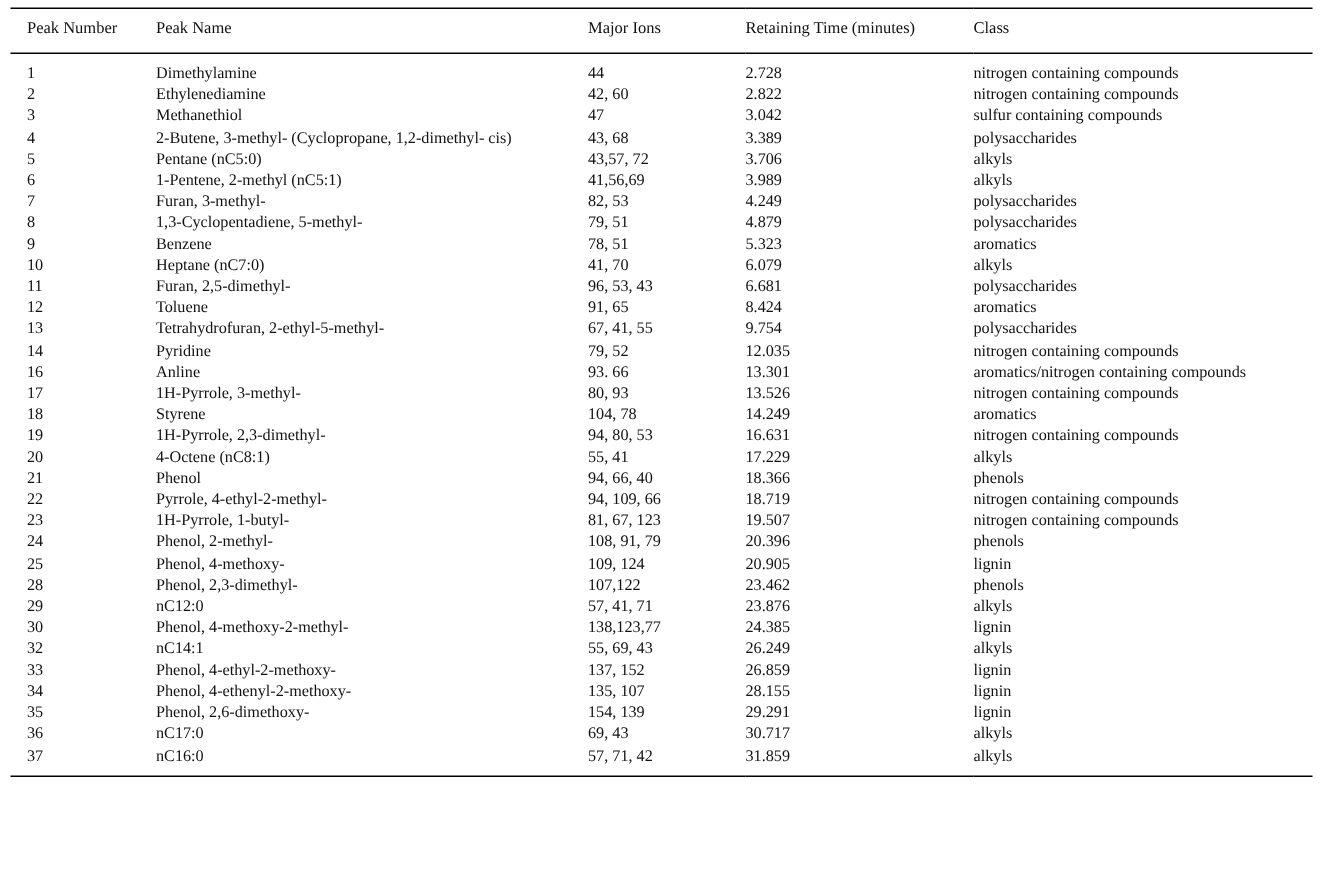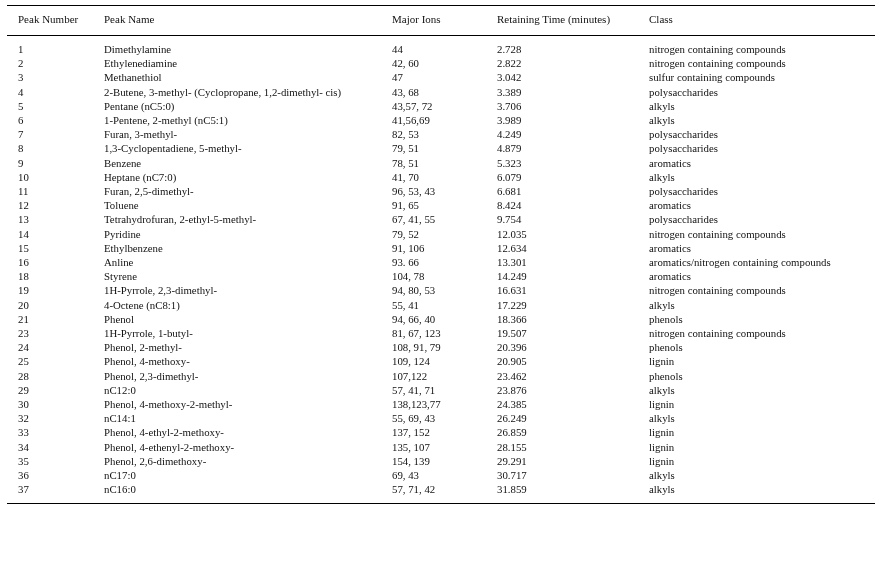--- a/index.html
+++ b/index.html
@@ -166,34 +166,34 @@
     <td>polysaccharides</td>
   </tr>
         <tr>
     <td>14</td>
     <td>Pyridine</td>
     <td>79, 52</td>
     <td>12.035</td>
     <td>nitrogen containing compounds</td>
   </tr>
         <tr>
-    <td>15</td>
-    <td>Ethylbenzene</td>
-    <td>91, 106</td>
-    <td>12.634</td>
-    <td>aromatics</td>
-  </tr>
-        <tr>
     <td>16</td>
     <td>Anline</td>
     <td>93. 66</td>
     <td>13.301</td>
     <td>aromatics/nitrogen containing compounds</td>
   </tr>
         <tr>
+    <td>17</td>
+    <td>1H-Pyrrole, 3-methyl-</td>
+    <td>80, 93</td>
+    <td>13.526</td>
+    <td>nitrogen containing compounds</td>
+  </tr>
+        <tr>
     <td>18</td>
     <td>Styrene</td>
     <td>104, 78</td>
     <td>14.249</td>
     <td>aromatics</td>
   </tr>
         <tr>
     <td>19</td>
     <td>1H-Pyrrole, 2,3-dimethyl-</td>
     <td>94, 80, 53</td>
@@ -208,20 +208,27 @@
     <td>alkyls</td>
   </tr>
         <tr>
     <td>21</td>
     <td>Phenol</td>
     <td>94, 66, 40</td>
     <td>18.366</td>
     <td>phenols</td>
   </tr>
         <tr>
+    <td>22</td>
+    <td>Pyrrole, 4-ethyl-2-methyl-</td>
+    <td>94, 109, 66</td>
+    <td>18.719</td>
+    <td>nitrogen containing compounds</td>
+  </tr>
+        <tr>
     <td>23</td>
     <td>1H-Pyrrole, 1-butyl-</td>
     <td>81, 67, 123</td>
     <td>19.507</td>
     <td>nitrogen containing compounds</td>
   </tr>
         <tr>
     <td>24</td>
     <td>Phenol, 2-methyl-</td>
     <td>108, 91, 79</td>

